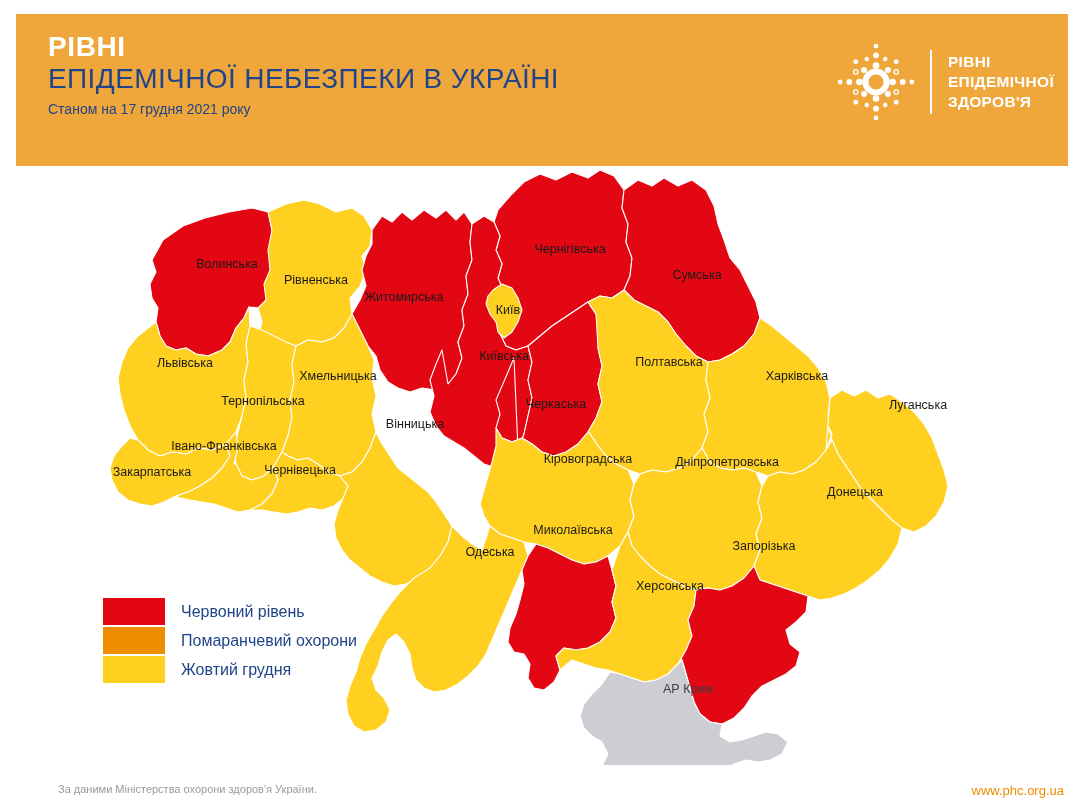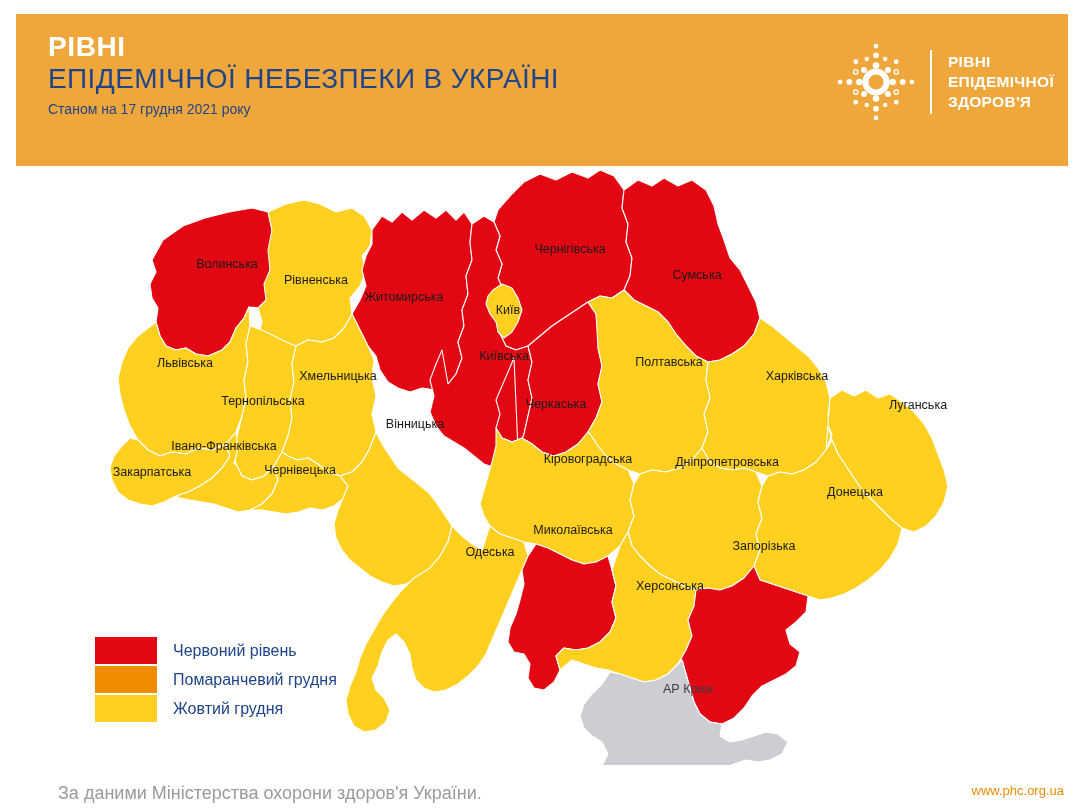--- a/index.html
+++ b/index.html
@@ -44,31 +44,31 @@
   #ukraine-map{display:block;width:1080px;height:615px;}
   .oblast{stroke:#ffffff;stroke-width:1.1;stroke-linejoin:round;}
   .oblast-label{
     font-family:"Liberation Sans","DejaVu Sans",sans-serif;
     font-size:12.5px;fill:#1a1a1a;text-anchor:middle;
     paint-order:stroke;dominant-baseline:middle;
   }
   .label-crimea{fill:#3d3d3d;}
 
   
-  #legend{position:absolute;left:95px;top:597px;margin-top:39px;}
+  #legend{position:absolute;left:103px;top:597px;}
   .legend-row{display:flex;align-items:center;height:29px;}
   .legend-swatch{width:62px;height:27px;flex:none;}
   .legend-label{
     margin-left:16px;font-size:16px;color:#1F4489;white-space:nowrap;
   }
 
   
   #footer-source{
     position:absolute;left:58px;top:783px;
-    font-size:18px;color:#9a9a9a;white-space:nowrap;
+    font-size:11px;color:#9a9a9a;white-space:nowrap;
   }
   #footer-link{
     position:absolute;right:16px;top:783px;
     font-size:13px;font-weight:normal;color:#F08C00;
     text-decoration:none;white-space:nowrap;
   }
 </style>
 </head>
 <body>
 
@@ -217,21 +217,21 @@
   </svg>
 </div>
 
 <div id="legend">
   <div class="legend-row">
     <span class="legend-swatch" style="background:#E30613"></span>
     <span class="legend-label">Червоний рівень</span>
   </div>
   <div class="legend-row">
     <span class="legend-swatch" style="background:#F08C00"></span>
-    <span class="legend-label">Помаранчевий грудня</span>
+    <span class="legend-label">Помаранчевий охорони</span>
   </div>
   <div class="legend-row">
     <span class="legend-swatch" style="background:#FFD020"></span>
     <span class="legend-label">Жовтий грудня</span>
   </div>
 </div>
 
 <div id="footer-source">За даними Міністерства охорони здоров'я України.</div>
 <a id="footer-link" href="#">www.phc.org.ua</a>
 

